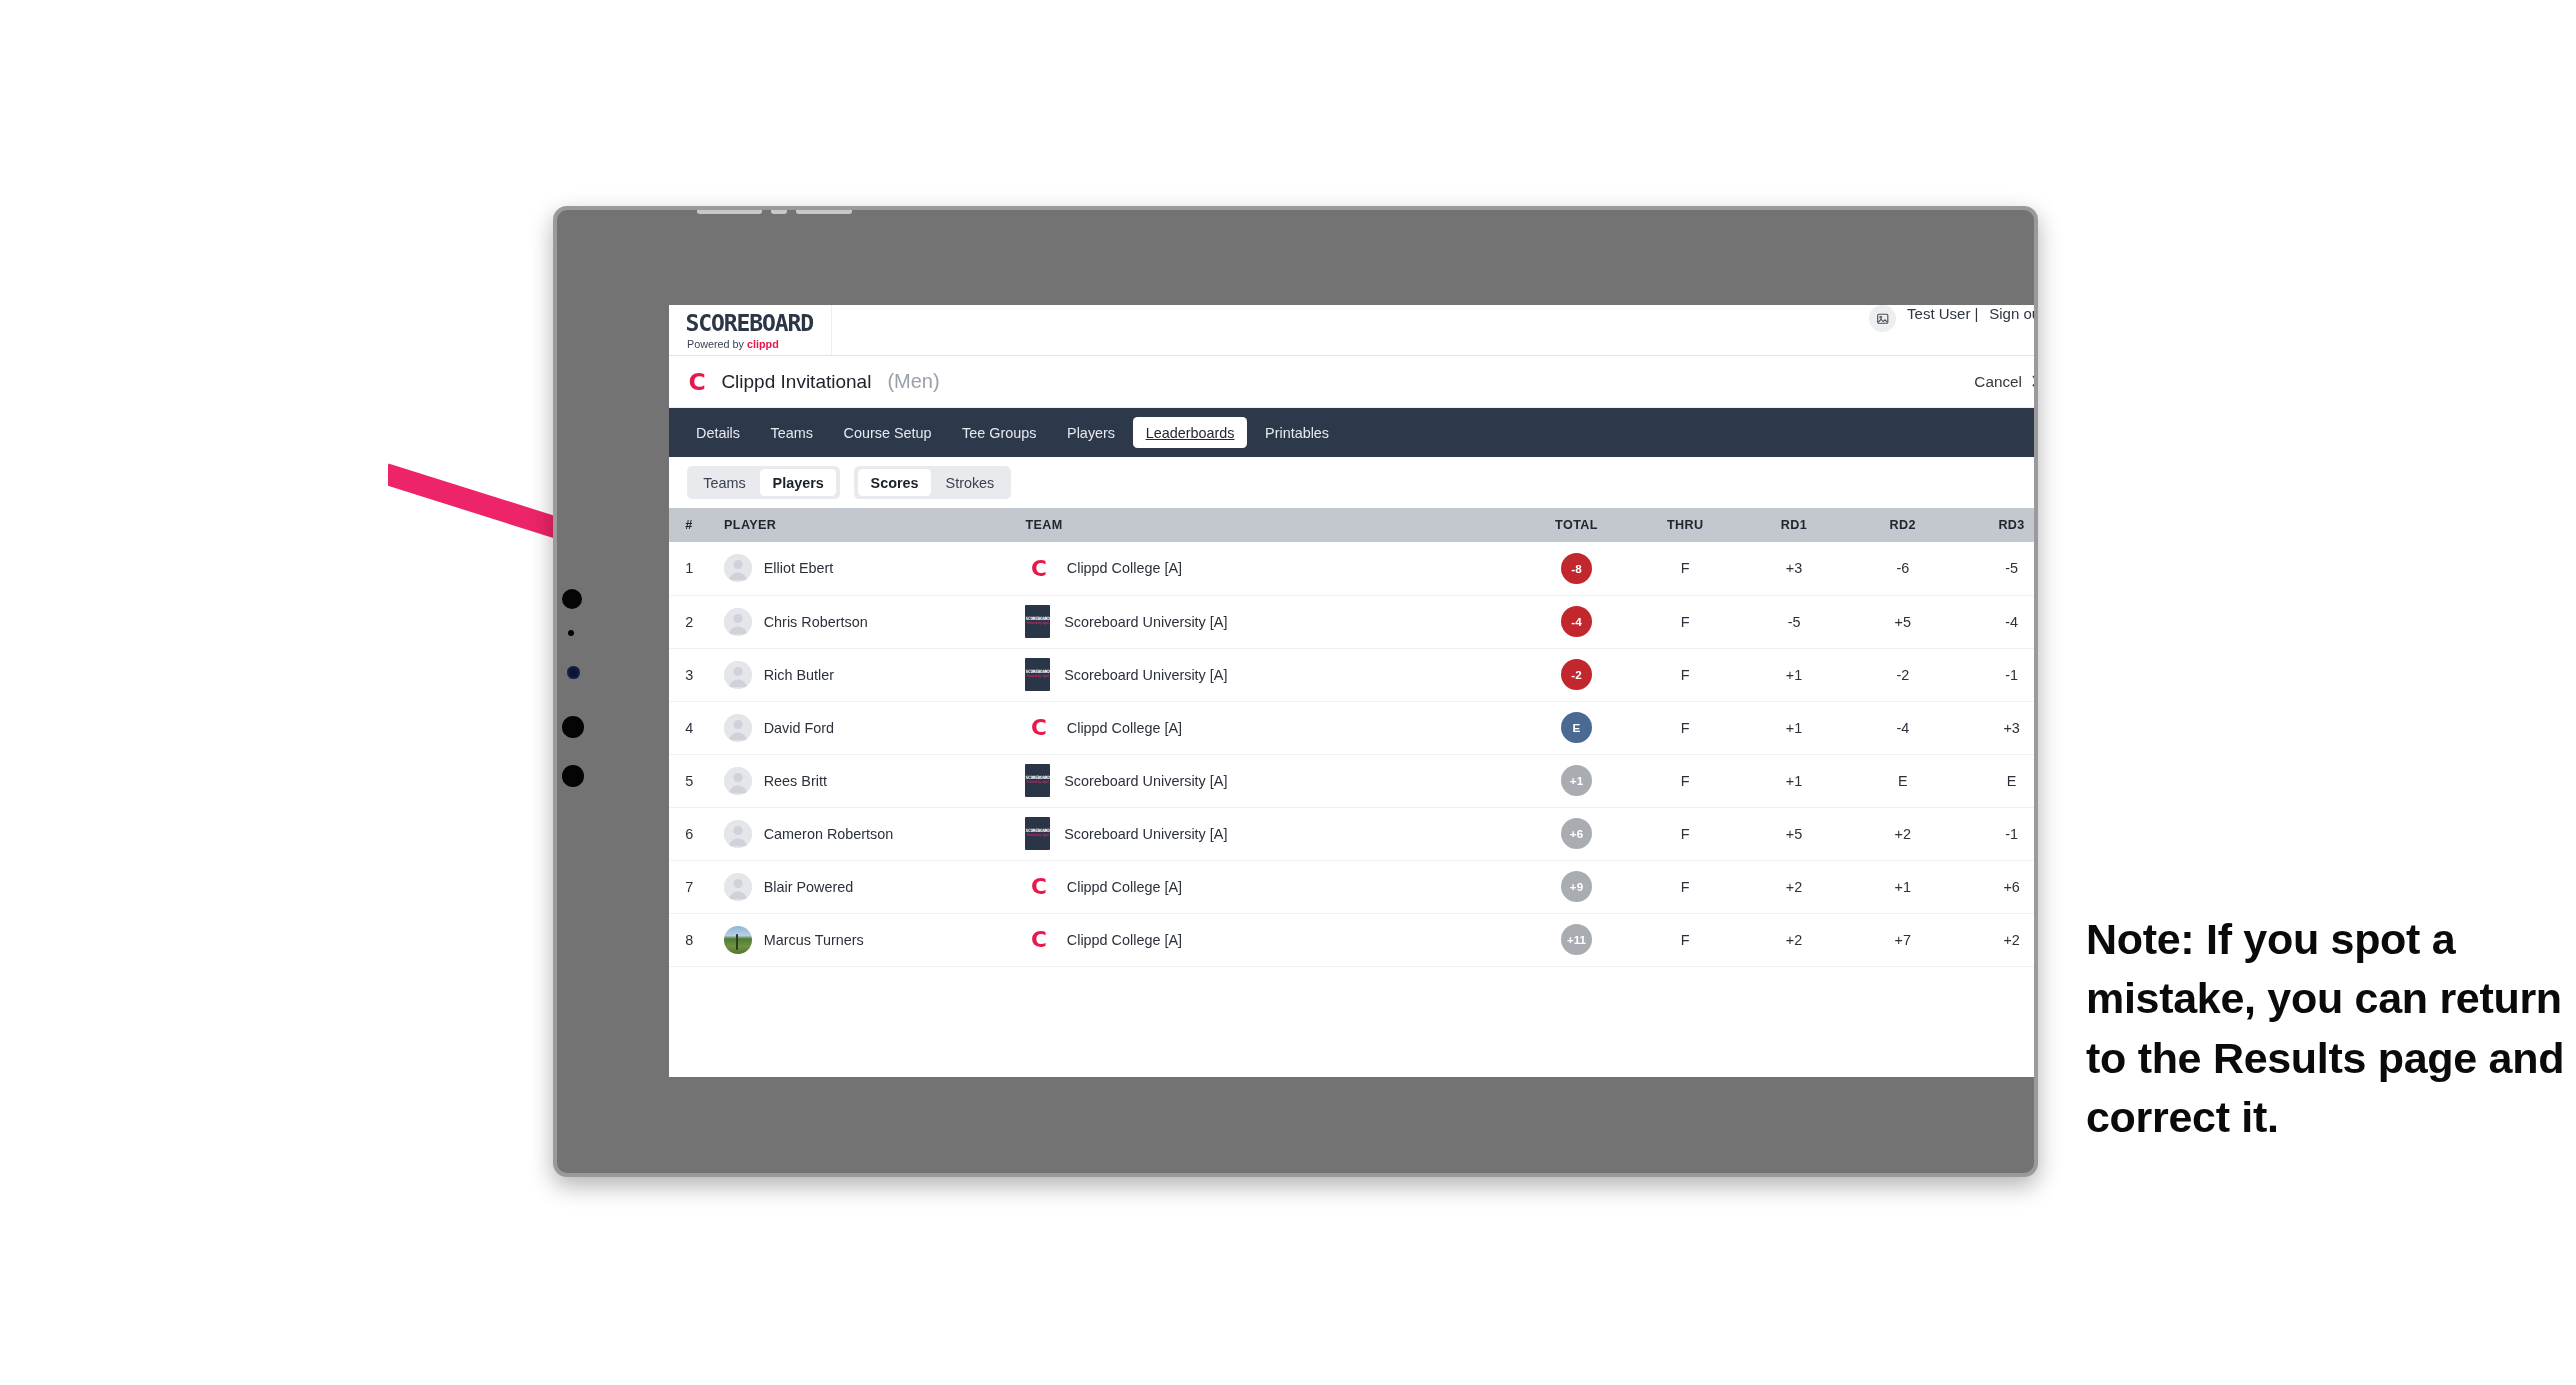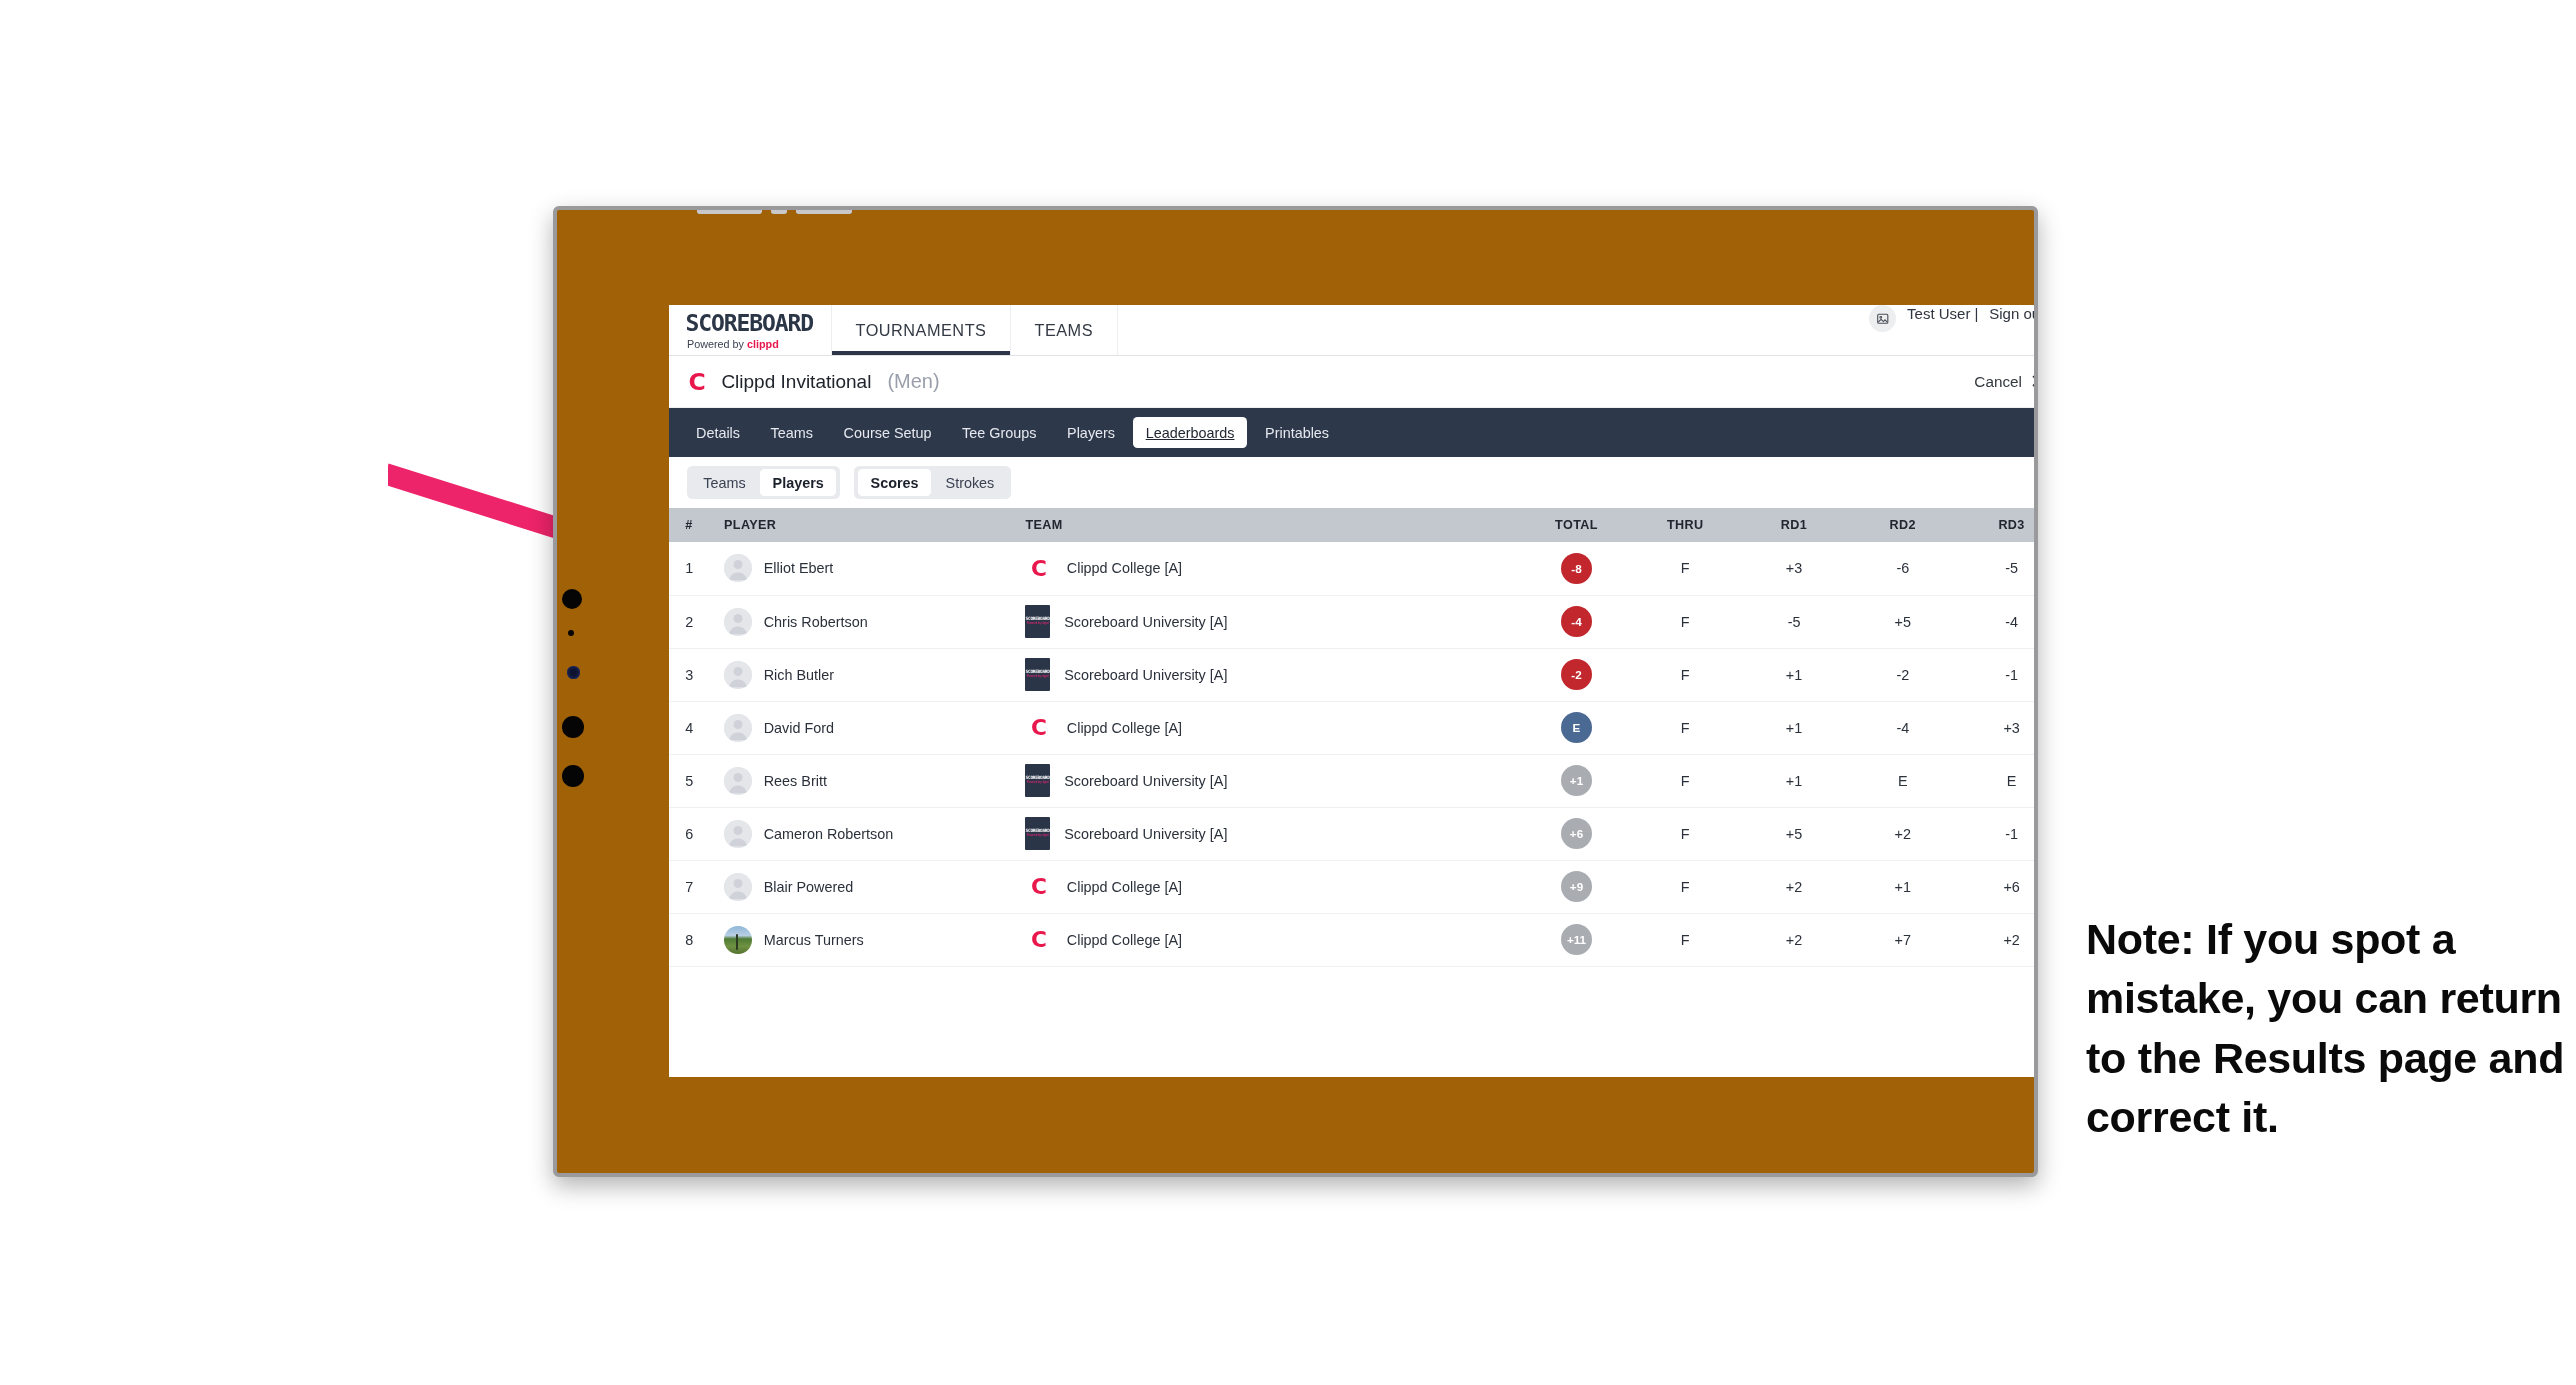--- a/index.html
+++ b/index.html
@@ -36,22 +36,22 @@
   }
 
   
   .arrow-svg { position: absolute; left: 388px; top: 459px; width: 298px; height: 108px; }
 
   
   .tablet {
     position: absolute;
     left: 553px; top: 206px;
     width: 1485px; height: 971px;
-    background: #a16207;
-    border-radius: 6px;
+    background: #737373;
+    border-radius: 14px;
     box-shadow: 0 9px 23.5px rgba(0,0,0,0.30);
     border: 4.5px solid #9a9a9c;
     overflow: hidden;
   }
   .tablet-topnotch {
     position: absolute; left: 140px; top: -3.6px;
     width: 181px; height: 8.1px;
     display: flex; gap: 9px; align-items: flex-start;
   }
   .tablet-topnotch i { display:block; height:7.2px; background:#c8c8ca; border-radius: 0 0 2.7px 2.7px; }
@@ -300,28 +300,20 @@
     <div class="bezel-dot cam" style="top:456px;left:10px;width:12.6px;height:12.6px;"></div>
     <div class="bezel-dot" style="top:506px;width:21.7px;height:21.7px;"></div>
     <div class="bezel-dot" style="top:555px;width:21.7px;height:21.7px;"></div>
 
     <div class="screen">
 
       <div class="app-header">
         <div class="brand">
           <div class="brand-title">SCOREBOARD</div>
           <div class="brand-sub"><span>Powered by </span><span class="clippd">clippd</span></div>
-        </div>
-        <div class="hnav">
-          <div class="hnav-item active">
-              <span>TOURNAMENTS</span>
-            </div>
-          <div class="hnav-item">
-              <span>TEAMS</span>
-            </div>
         </div>
         <div class="hspacer"></div>
         <div class="huser">
           <div class="huser-avatar">
             <svg viewBox="0 0 24 24" fill="none" stroke="#4a4f58" stroke-width="2">
                 <rect x="3" y="4" width="18" height="16" rx="2"></rect>
                 <circle cx="8.5" cy="9.5" r="1.6"></circle>
                 <path d="M4 18l5-5 4 4 3-3 4 4"></path>
               </svg>
           </div>

